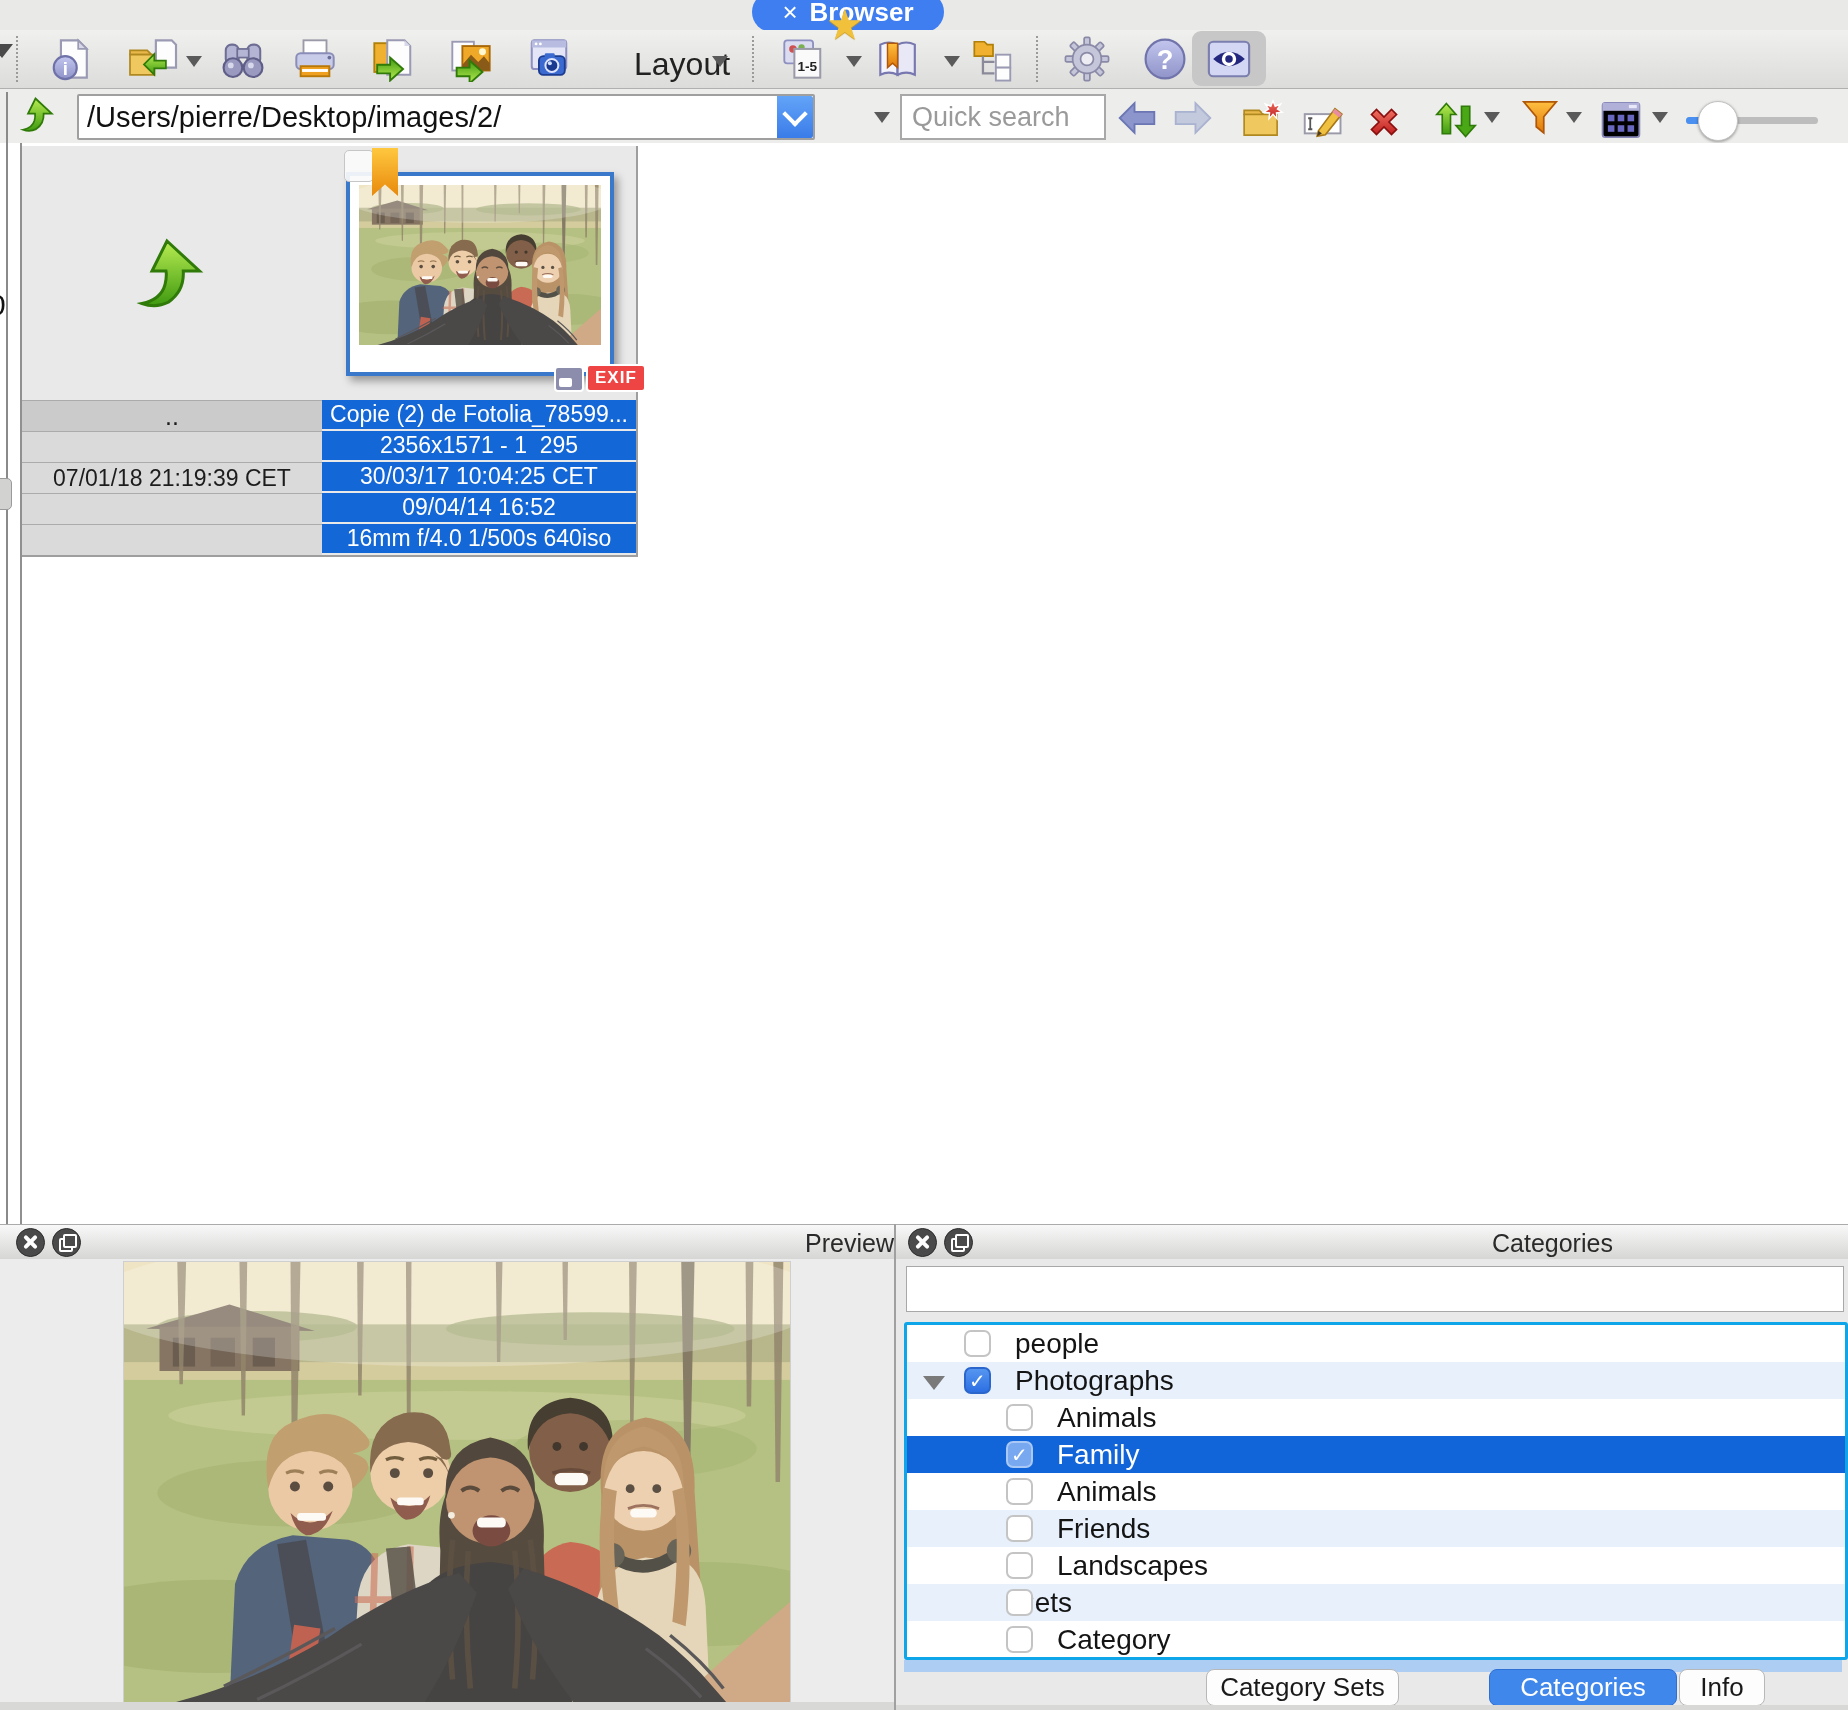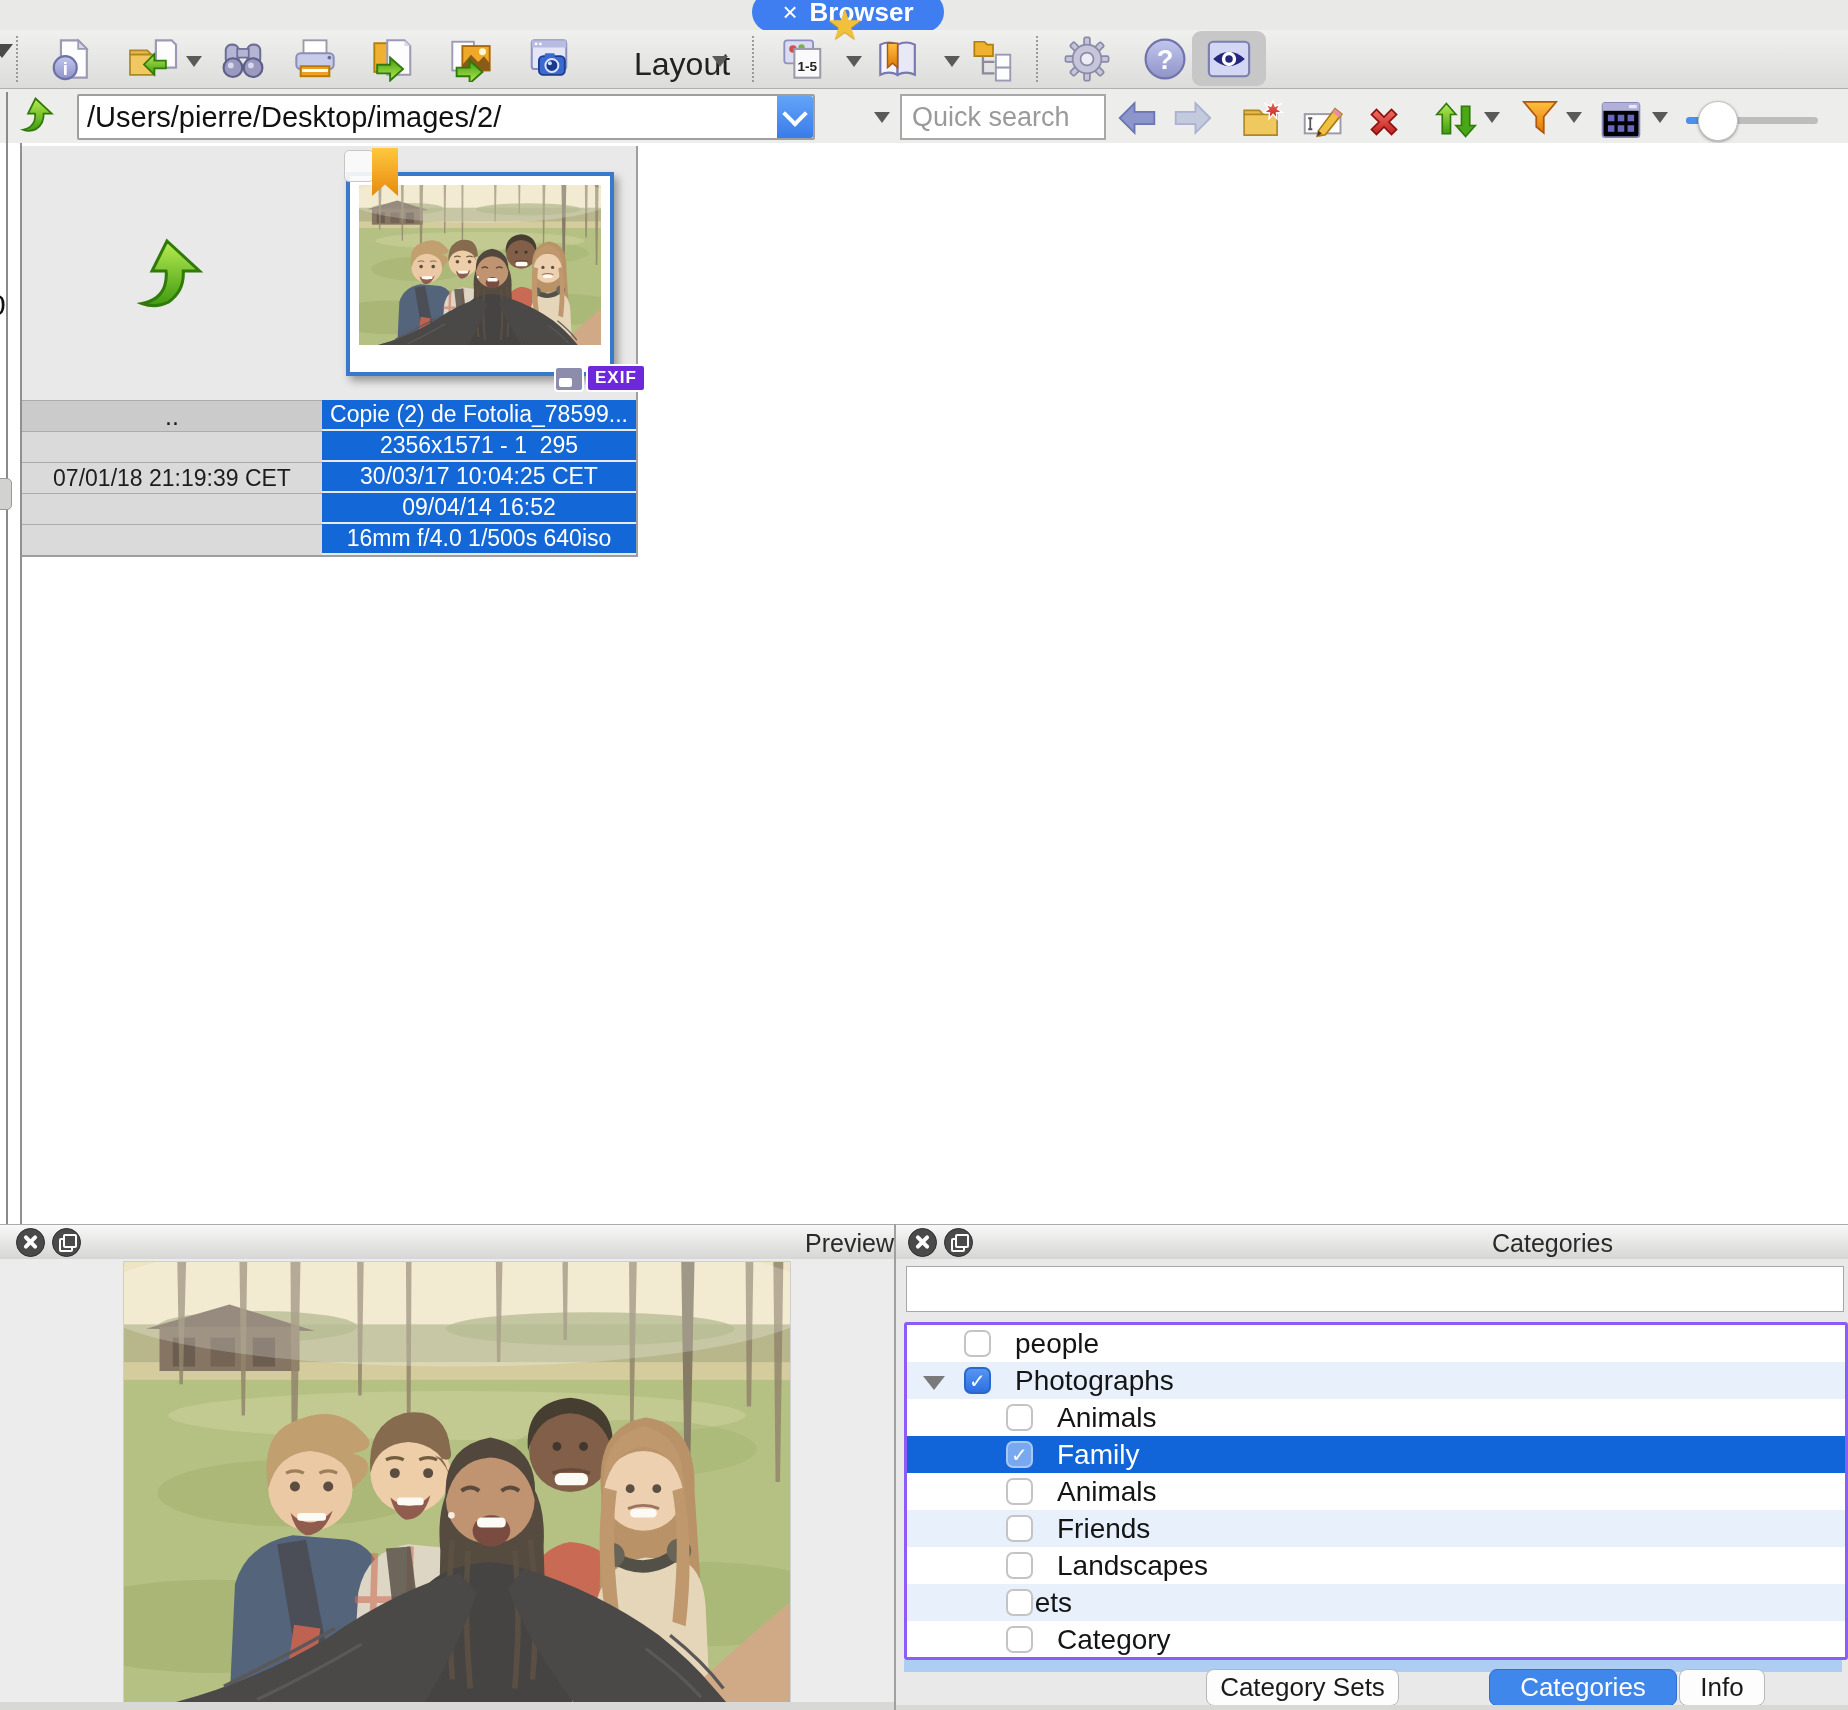--- a/index.html
+++ b/index.html
@@ -53,21 +53,21 @@
     border:4px solid #3a78cc;padding:9px;box-shadow:4px 5px 8px rgba(0,0,0,.35);}
   .thumb-frame svg{display:block;}
   .bookmark{left:372px;top:148px;width:26px;height:48px;
     background:linear-gradient(#ffc83e,#e8890c);
     clip-path:polygon(0 0,100% 0,100% 100%,50% 76%,0 100%);}
   .whitesq{left:344px;top:150px;width:28px;height:30px;background:rgba(250,250,250,.93);
     border:1px solid #c6c6c6;border-radius:5px;}
   .exif-sq{left:554px;top:366px;width:26px;height:22px;background:#8c8cac;border:2px solid #fff;
     border-radius:4px;}
   .exif-sq i{position:absolute;left:3px;bottom:3px;width:13px;height:9px;background:#fff;border-radius:2px;}
-  .exif-badge{left:586px;top:364px;height:24px;padding:0 7px;background:#6d28d9;border:2px solid #fff;
+  .exif-badge{left:586px;top:364px;height:24px;padding:0 7px;background:#ef4444;border:2px solid #fff;
     border-radius:4px;color:#fff;font-size:17px;font-weight:bold;letter-spacing:1px;
     display:flex;align-items:center;}
   
   .phead{top:1224px;height:35px;background:linear-gradient(#f8f8f8,#d5d5d3);
     border-top:1px solid #ababab;border-bottom:1px solid #9a9a9a;}
   .ptitle{font-size:25px;color:#2a2a2a;top:1229px;}
   .pbtn{top:1228px;width:27px;height:27px;border-radius:50%;background:#4a4a4a;
     border:1px solid #2c2c2c;}
   .pbtn .b1,.pbtn .b2{position:absolute;left:5px;top:11px;width:17px;height:4px;background:#fff;border-radius:2px;}
   .pbtn .b1{transform:rotate(45deg);} .pbtn .b2{transform:rotate(-45deg);}
@@ -77,21 +77,21 @@
   
   .preview-bg{left:0;top:1259px;width:894px;height:451px;background:#ececec;}
   .preview-img{left:124px;top:1262px;width:666px;height:440px;box-shadow:0 0 0 1px #cfcfcf;}
   .bottomstrip{top:1702px;height:8px;background:#d8d8d6;}
   
   .cats-bg{left:896px;top:1259px;width:952px;height:451px;background:#e9e9e9;}
   .catsearch{left:906px;top:1266px;width:936px;height:44px;background:#fff;border:1px solid #a8a8a8;}
   .catsearch input{width:100%;height:100%;border:0;outline:none;font-size:26px;padding:0 10px;
     box-sizing:border-box;font-family:inherit;background:transparent;}
   .catlist{left:904px;top:1322px;width:938px;height:332px;background:#5eead4;
-    border:3px solid #8b5cf6;border-radius:3px;overflow:hidden;}
+    border:3px solid #0ea5e9;border-radius:3px;overflow:hidden;}
   .crow{position:relative;height:37px;background:#fff;display:flex;align-items:center;}
   .crow.tint{background:#e7f0fb;}
   .crow.sel{background:#1165d8;}
   .clabel{font-size:28px;color:#141414;}
   .crow.sel .clabel{color:#fff;}
   .cb{position:absolute;width:27px;height:27px;top:5px;background:#fff;
     border:2px solid #c4c4c4;border-radius:7px;box-sizing:border-box;}
   .cb.on{background:linear-gradient(#5596f0,#2d6fe2);border-color:#2a66cc;color:#fff;
     font-size:20px;display:flex;align-items:center;justify-content:center;}
   .crow.sel .cb.on{background:#78a9f0;border-color:#a9c8f6;}

